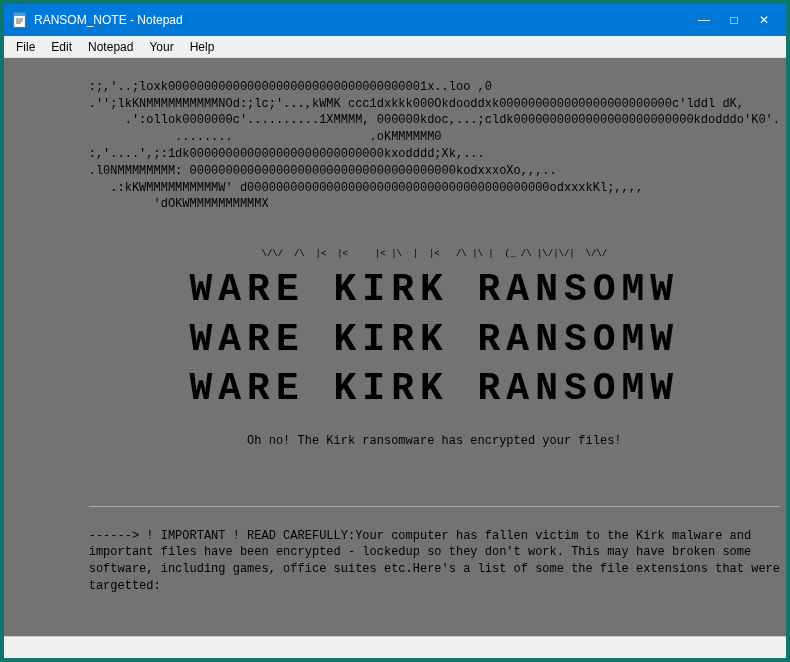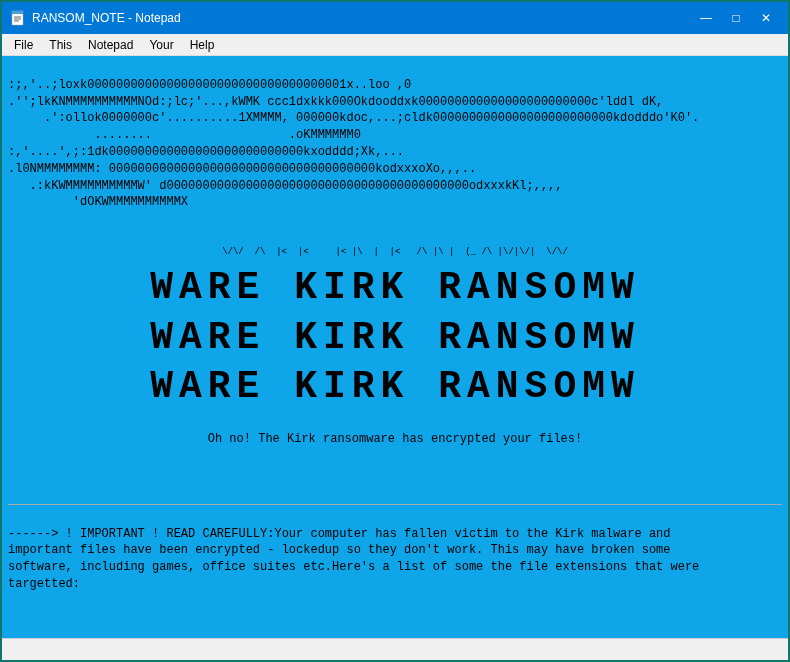--- a/index.html
+++ b/index.html
@@ -2,21 +2,21 @@
 <html><head>
   <meta charset="utf-8">
   <style>
     * { margin: 0; padding: 0; box-sizing: border-box; }
     body { font-family: 'Courier New', Courier, monospace; font-size: 13px; background: #c0c0c0; display: flex; justify-content: center; align-items: center; min-height: 100vh; }
 
     .window {
       width: 790px;
       height: 662px;
       background: #f0f0f0;
-      border: 2px solid #0f766e;
+      border: 4px solid #0f766e;
       display: flex;
       flex-direction: column;
       box-shadow: 2px 2px 8px rgba(0,0,0,0.4);
     }
 
     .title-bar {
       background: #0078d7;
       color: white;
       padding: 6px 8px;
       display: flex;
@@ -78,21 +78,22 @@
       font-size: 12px;
       cursor: pointer;
       color: #000;
     }
 
     .editor-area {
       flex: 1;
       overflow: hidden;
       display: flex;
       flex-direction: column;
-      background: #0ea5e9;
+      background: #737373;
+      align-items: flex-end;
     }
 
     .text-content {
       flex: 1;
       overflow-y: scroll;
       overflow-x: hidden;
       padding: 4px 6px;
       white-space: pre;
       font-family: 'Courier New', Courier, monospace;
       font-size: 12px;
@@ -144,21 +145,21 @@
     </div>
     <div class="title-bar-controls">
       <button class="title-btn">—</button>
       <button class="title-btn">□</button>
       <button class="title-btn close">✕</button>
     </div>
   </div>
 
   <div class="menu-bar">
     <span class="menu-item">File</span>
-    <span class="menu-item">This</span>
+    <span class="menu-item">Edit</span>
     <span class="menu-item">Notepad</span>
     <span class="menu-item">Your</span>
     <span class="menu-item">Help</span>
   </div>
 
   <div class="editor-area">
     <div class="text-content">
 <span>:;,'..;loxk000000000000000000000000000000000001x..loo ,0</span>
 <span>.'';lkKNMMMMMMMMMMNOd:;lc;'...,kWMK ccc1dxkkk000Okdooddxk000000000000000000000000c'lddl dK,</span>
 <span>     .':ollok0000000c'..........1XMMMM, 000000kdoc,...;cldk0000000000000000000000000kdodddo'K0'.</span>

